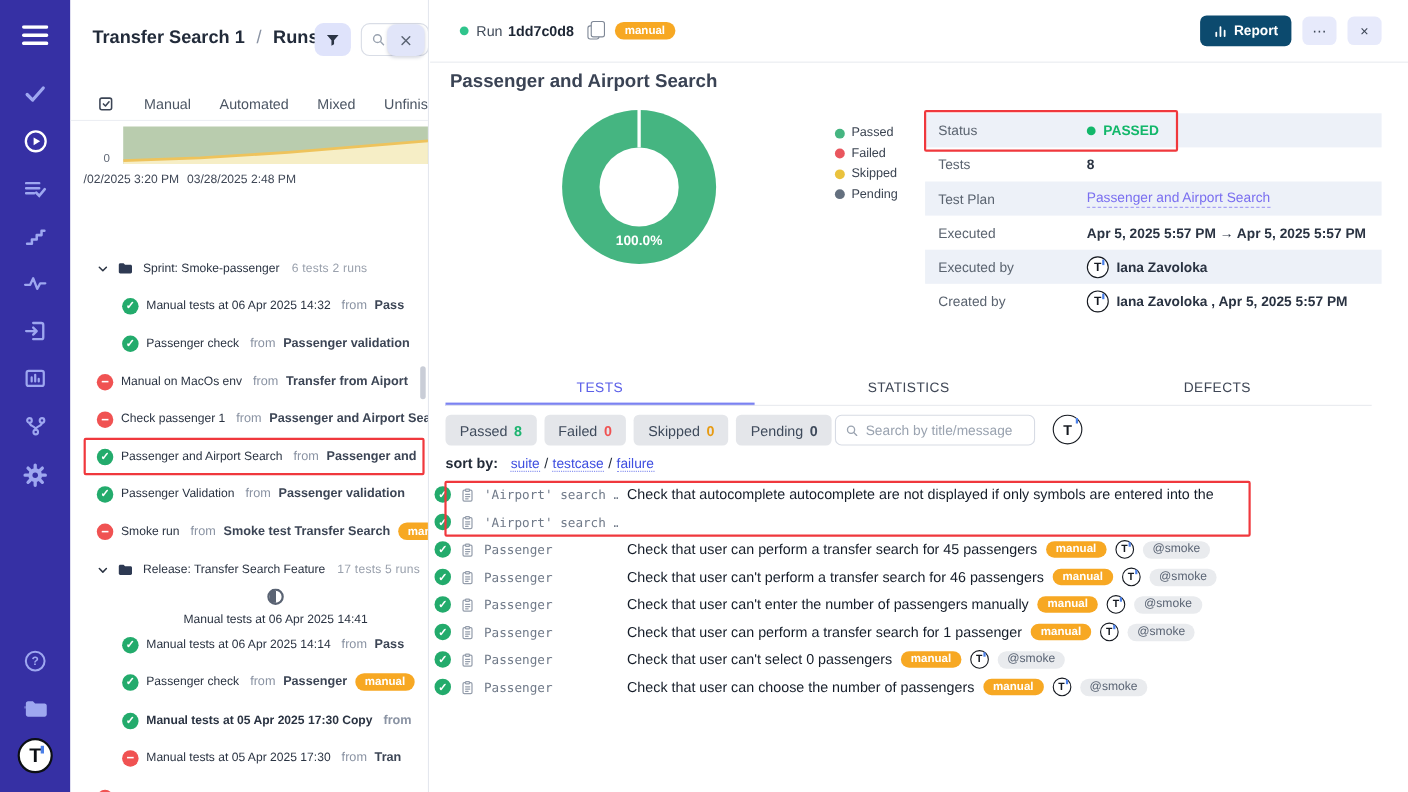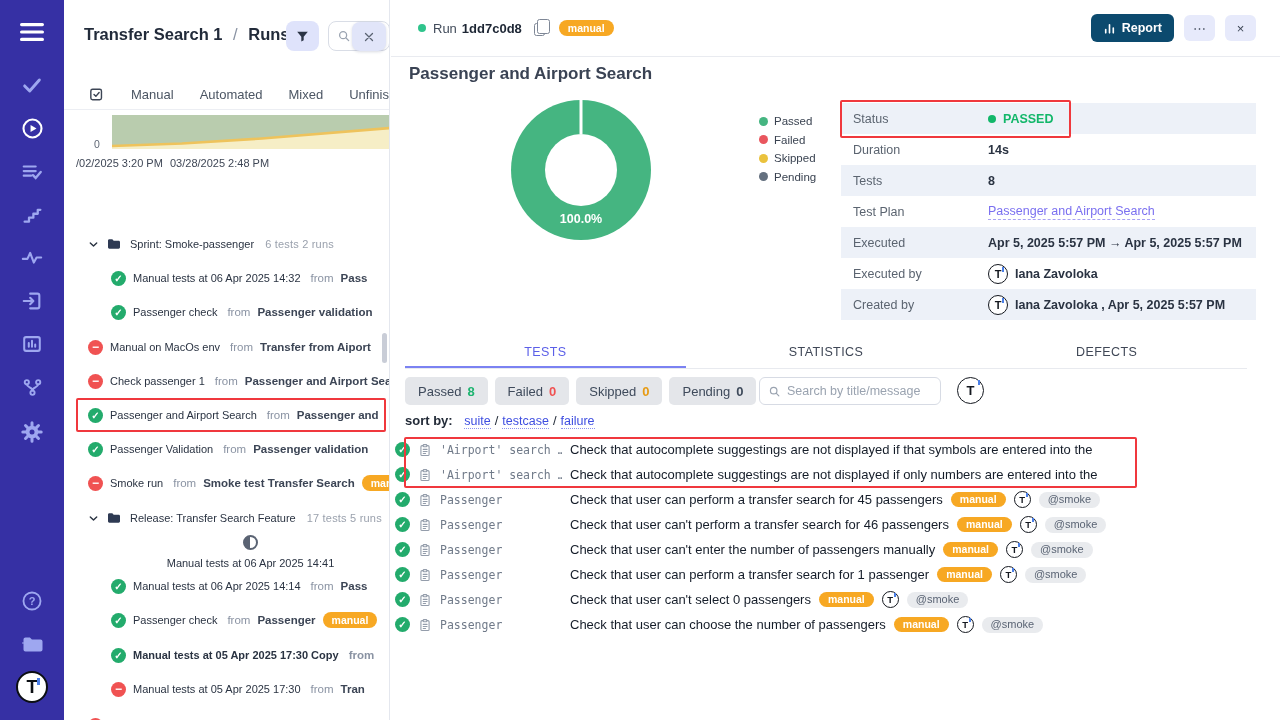--- a/index.html
+++ b/index.html
@@ -426,24 +426,20 @@
         <span class="lg-txt">Pending</span>
       </div>
     </div>
 
   <div class="summary">
       <div class="sum-row">
         <span class="sum-label">Status</span>
         <span class="sum-val status">PASSED</span>
       </div>
       <div class="sum-row">
-        <span class="sum-label">Duration</span>
-        <span class="sum-val">14s</span>
-      </div>
-      <div class="sum-row">
         <span class="sum-label">Tests</span>
         <span class="sum-val">8</span>
       </div>
       <div class="sum-row">
         <span class="sum-label">Test Plan</span>
         <span class="sum-val">
           <span class="sum-link">Passenger and Airport Search</span>
         </span>
       </div>
       <div class="sum-row">
@@ -503,33 +499,32 @@
       <div class="t-row clip">
         <span class="st passed"></span>
         <span class="clip-ic">
           <svg width="14" height="14" viewBox="0 0 24 24" fill="none" stroke="currentColor" stroke-width="1.9" stroke-linecap="round">
             <rect x="5" y="4.5" width="14" height="17" rx="2"></rect>
             <rect x="9" y="2.8" width="6" height="3.6" rx="1" fill="#fff"></rect>
             <path d="M9 11h6.5M9 14.5h6.5M9 18h4"></path>
           </svg>
         </span>
         <span class="t-suite">'Airport' search …</span>
-        <span class="t-title">Check that autocomplete suggestings are not displayed if that symbols are entered into the</span>
+        <span class="t-title">Check that autocomplete autocomplete are not displayed if only symbols are entered into the</span>
       </div>
       <div class="t-row clip">
         <span class="st passed"></span>
         <span class="clip-ic">
           <svg width="14" height="14" viewBox="0 0 24 24" fill="none" stroke="currentColor" stroke-width="1.9" stroke-linecap="round">
             <rect x="5" y="4.5" width="14" height="17" rx="2"></rect>
             <rect x="9" y="2.8" width="6" height="3.6" rx="1" fill="#fff"></rect>
             <path d="M9 11h6.5M9 14.5h6.5M9 18h4"></path>
           </svg>
         </span>
         <span class="t-suite">'Airport' search …</span>
-        <span class="t-title">Check that autocomplete suggestings are not displayed if only numbers are entered into the</span>
       </div>
       <div class="t-row">
         <span class="st passed"></span>
         <span class="clip-ic">
           <svg width="14" height="14" viewBox="0 0 24 24" fill="none" stroke="currentColor" stroke-width="1.9" stroke-linecap="round">
             <rect x="5" y="4.5" width="14" height="17" rx="2"></rect>
             <rect x="9" y="2.8" width="6" height="3.6" rx="1" fill="#fff"></rect>
             <path d="M9 11h6.5M9 14.5h6.5M9 18h4"></path>
           </svg>
         </span>

